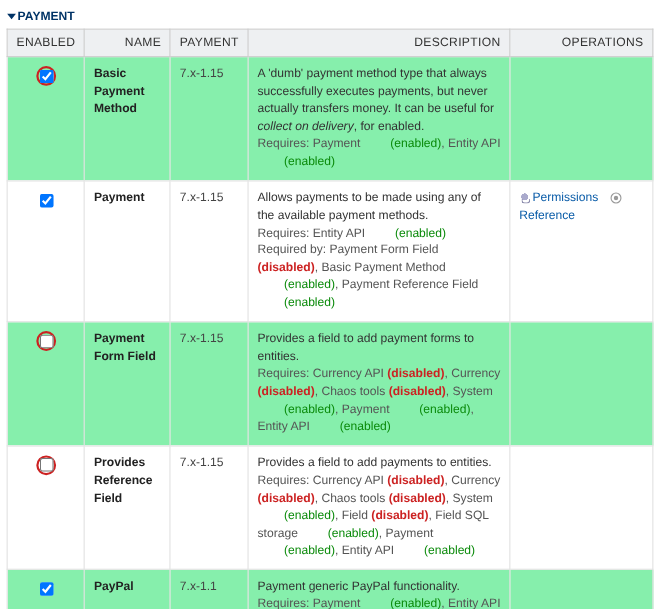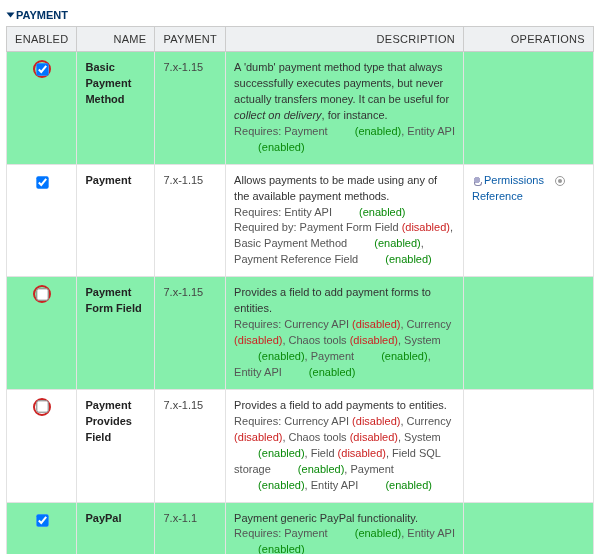--- a/index.html
+++ b/index.html
@@ -52,21 +52,21 @@
   }
   tr.odd td { background: #86efac; }
   tr.even td { background: #ffffff; }
   td.enabled { width: 48px; text-align: center; vertical-align: middle;}
   td.name { width: 78px; font-weight: bold; color: #222; font-size: 11px; }
   td.version { width: 38px; color: #444; font-size: 10.5px; white-space: nowrap; margin-top: 32px;}
   td.ops { width: 130px; font-size: 10.5px; }
   .desc { color: #333; }
   .req-line { color: #555; }
   .status-en { color: #0a8a0a; padding-left: 24px; }
-  .status-dis { color: #c22; }
+  .status-dis { color: #c22; font-weight: bold; }
   .ops a { color: #0a5ca8; text-decoration: none; margin-right: 8px; margin-top: 19px;}
   .ops .opicon { display:inline-block; width:10px; height:10px; margin-right:2px; vertical-align:middle; }
   .opicon.perm { background: radial-gradient(circle at 50% 40%, #aac 40%, transparent 42%); position:relative;}
   .opicon.perm::after{content:"";position:absolute;left:2px;top:6px;width:6px;height:3px;border:1px solid #88a;border-top:none;border-radius:0 0 3px 3px;}
   .opicon.conf { position:relative; }
   .opicon.conf::before{content:"";position:absolute;inset:0;border:1.5px solid #999;border-radius:50%;}
   .opicon.conf::after{content:"";position:absolute;left:3px;top:3px;width:4px;height:4px;background:#999;border-radius:50%;}
   .ring {
     display: inline-flex;
     justify-content: center;
@@ -99,21 +99,21 @@
 
     <tr class="odd">
       <td class="enabled">
         <span class="ring">
           <input type="checkbox" checked="" style="">
         </span>
       </td>
       <td class="name">Basic Payment Method</td>
       <td class="version">7.x-1.15</td>
       <td class="desc">
-        <span>A 'dumb' payment method type that always successfully executes payments, but never actually transfers money. It can be useful for </span><em>collect on delivery</em><span>, for instance.</span><br>
+        <span>A 'dumb' payment method type that always successfully executes payments, but never actually transfers money. It can be useful for </span><em>collect on delivery</em><span>, for enabled.</span><br>
         <span class="req-line"><span>Requires: </span><span>Payment <span class="status-en">(enabled)</span>, Entity API <span class="status-en">(enabled)</span></span></span>
       </td>
       <td class="ops"></td>
     </tr>
 
     <tr class="even">
       <td class="enabled"><input type="checkbox" checked="" style=""></td>
       <td class="name">Payment</td>
       <td class="version">7.x-1.15</td>
       <td class="desc">
@@ -141,21 +141,21 @@
       </td>
       <td class="ops"></td>
     </tr>
 
     <tr class="even">
       <td class="enabled">
         <span class="ring">
           <input type="checkbox" style="">
         </span>
       </td>
-      <td class="name">Payment Provides Field</td>
+      <td class="name">Provides Reference Field</td>
       <td class="version">7.x-1.15</td>
       <td class="desc">
         <span>Provides a field to add payments to entities.</span><br>
         <span class="req-line"><span>Requires: </span><span>Currency API <span class="status-dis">(disabled)</span>, Currency <span class="status-dis">(disabled)</span>, Chaos tools <span class="status-dis">(disabled)</span>, System <span class="status-en">(enabled)</span>, Field <span class="status-dis">(disabled)</span>, Field SQL storage <span class="status-en">(enabled)</span>, Payment <span class="status-en">(enabled)</span>, Entity API <span class="status-en">(enabled)</span></span></span>
       </td>
       <td class="ops"></td>
     </tr>
 
     <tr class="odd">
       <td class="enabled"><input type="checkbox" checked="" style=""></td>

